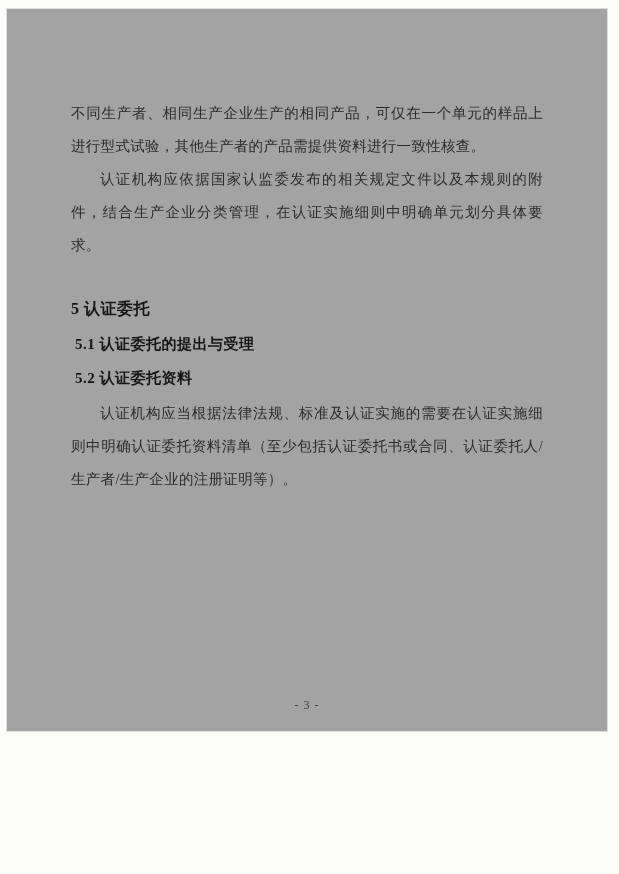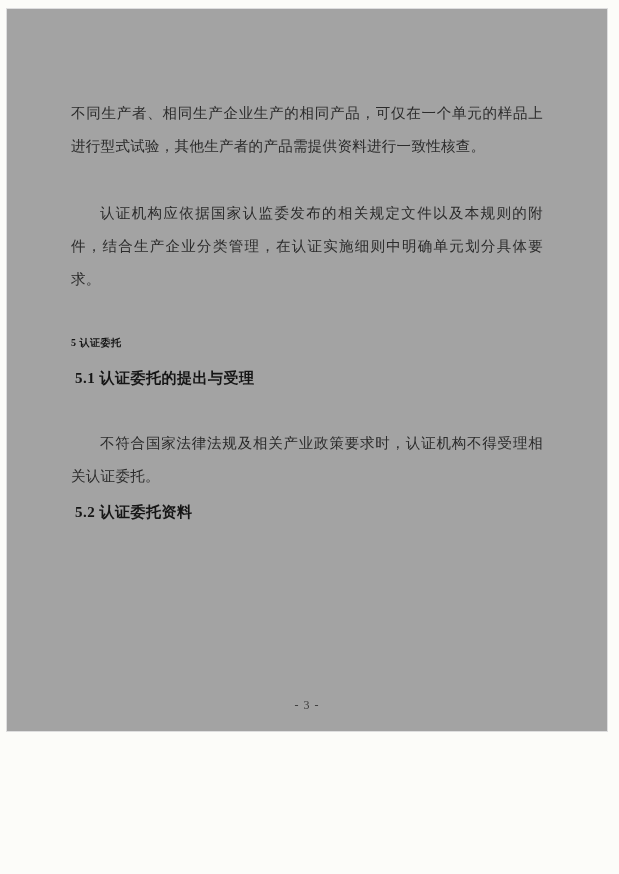--- a/index.html
+++ b/index.html
@@ -35,25 +35,24 @@
     margin: 0;
     font-size: 14.5px;
     line-height: 33px;
     text-align: justify;
     text-align-last: left;
     letter-spacing: 0.3px;
     word-break: break-all;
   }
   .indent {
     text-indent: 2em;
-    margin-top: 34px;
   }
   .h1 {
     margin: 30px 0 0 0;
-    font-size: 10px;
+    font-size: 16px;
     line-height: 33px;
     font-weight: bold;
     color: #151515;
     letter-spacing: 0.5px;
   }
   .h2 {
     margin: 4px;
     font-size: 15px;
     line-height: 30px;
     font-weight: bold;
@@ -73,17 +72,17 @@
 </style>
 </head>
 <body>
 
 <div class="page">
   <div class="content">
     <p class="para">不同生产者、相同生产企业生产的相同产品，可仅在一个单元的样品上进行型式试验，其他生产者的产品需提供资料进行一致性核查。</p>
     <p class="para indent">认证机构应依据国家认监委发布的相关规定文件以及本规则的附件，结合生产企业分类管理，在认证实施细则中明确单元划分具体要求。</p>
     <h1 class="h1">5  认证委托</h1>
     <h2 class="h2">5.1  认证委托的提出与受理</h2>
-    <p class="para indent">不符合国家法律法规及相关产业政策要求时，认证机构不得受理相关认证委托。</p>
     <h2 class="h2">5.2  认证委托资料</h2>
+    <p class="para indent">认证机构应当根据法律法规、标准及认证实施的需要在认证实施细则中明确认证委托资料清单（至少包括认证委托书或合同、认证委托人/生产者/生产企业的注册证明等）。</p>
   </div>
   <div class="footer">- 3 -</div>
 </div>
 
 </body></html>

